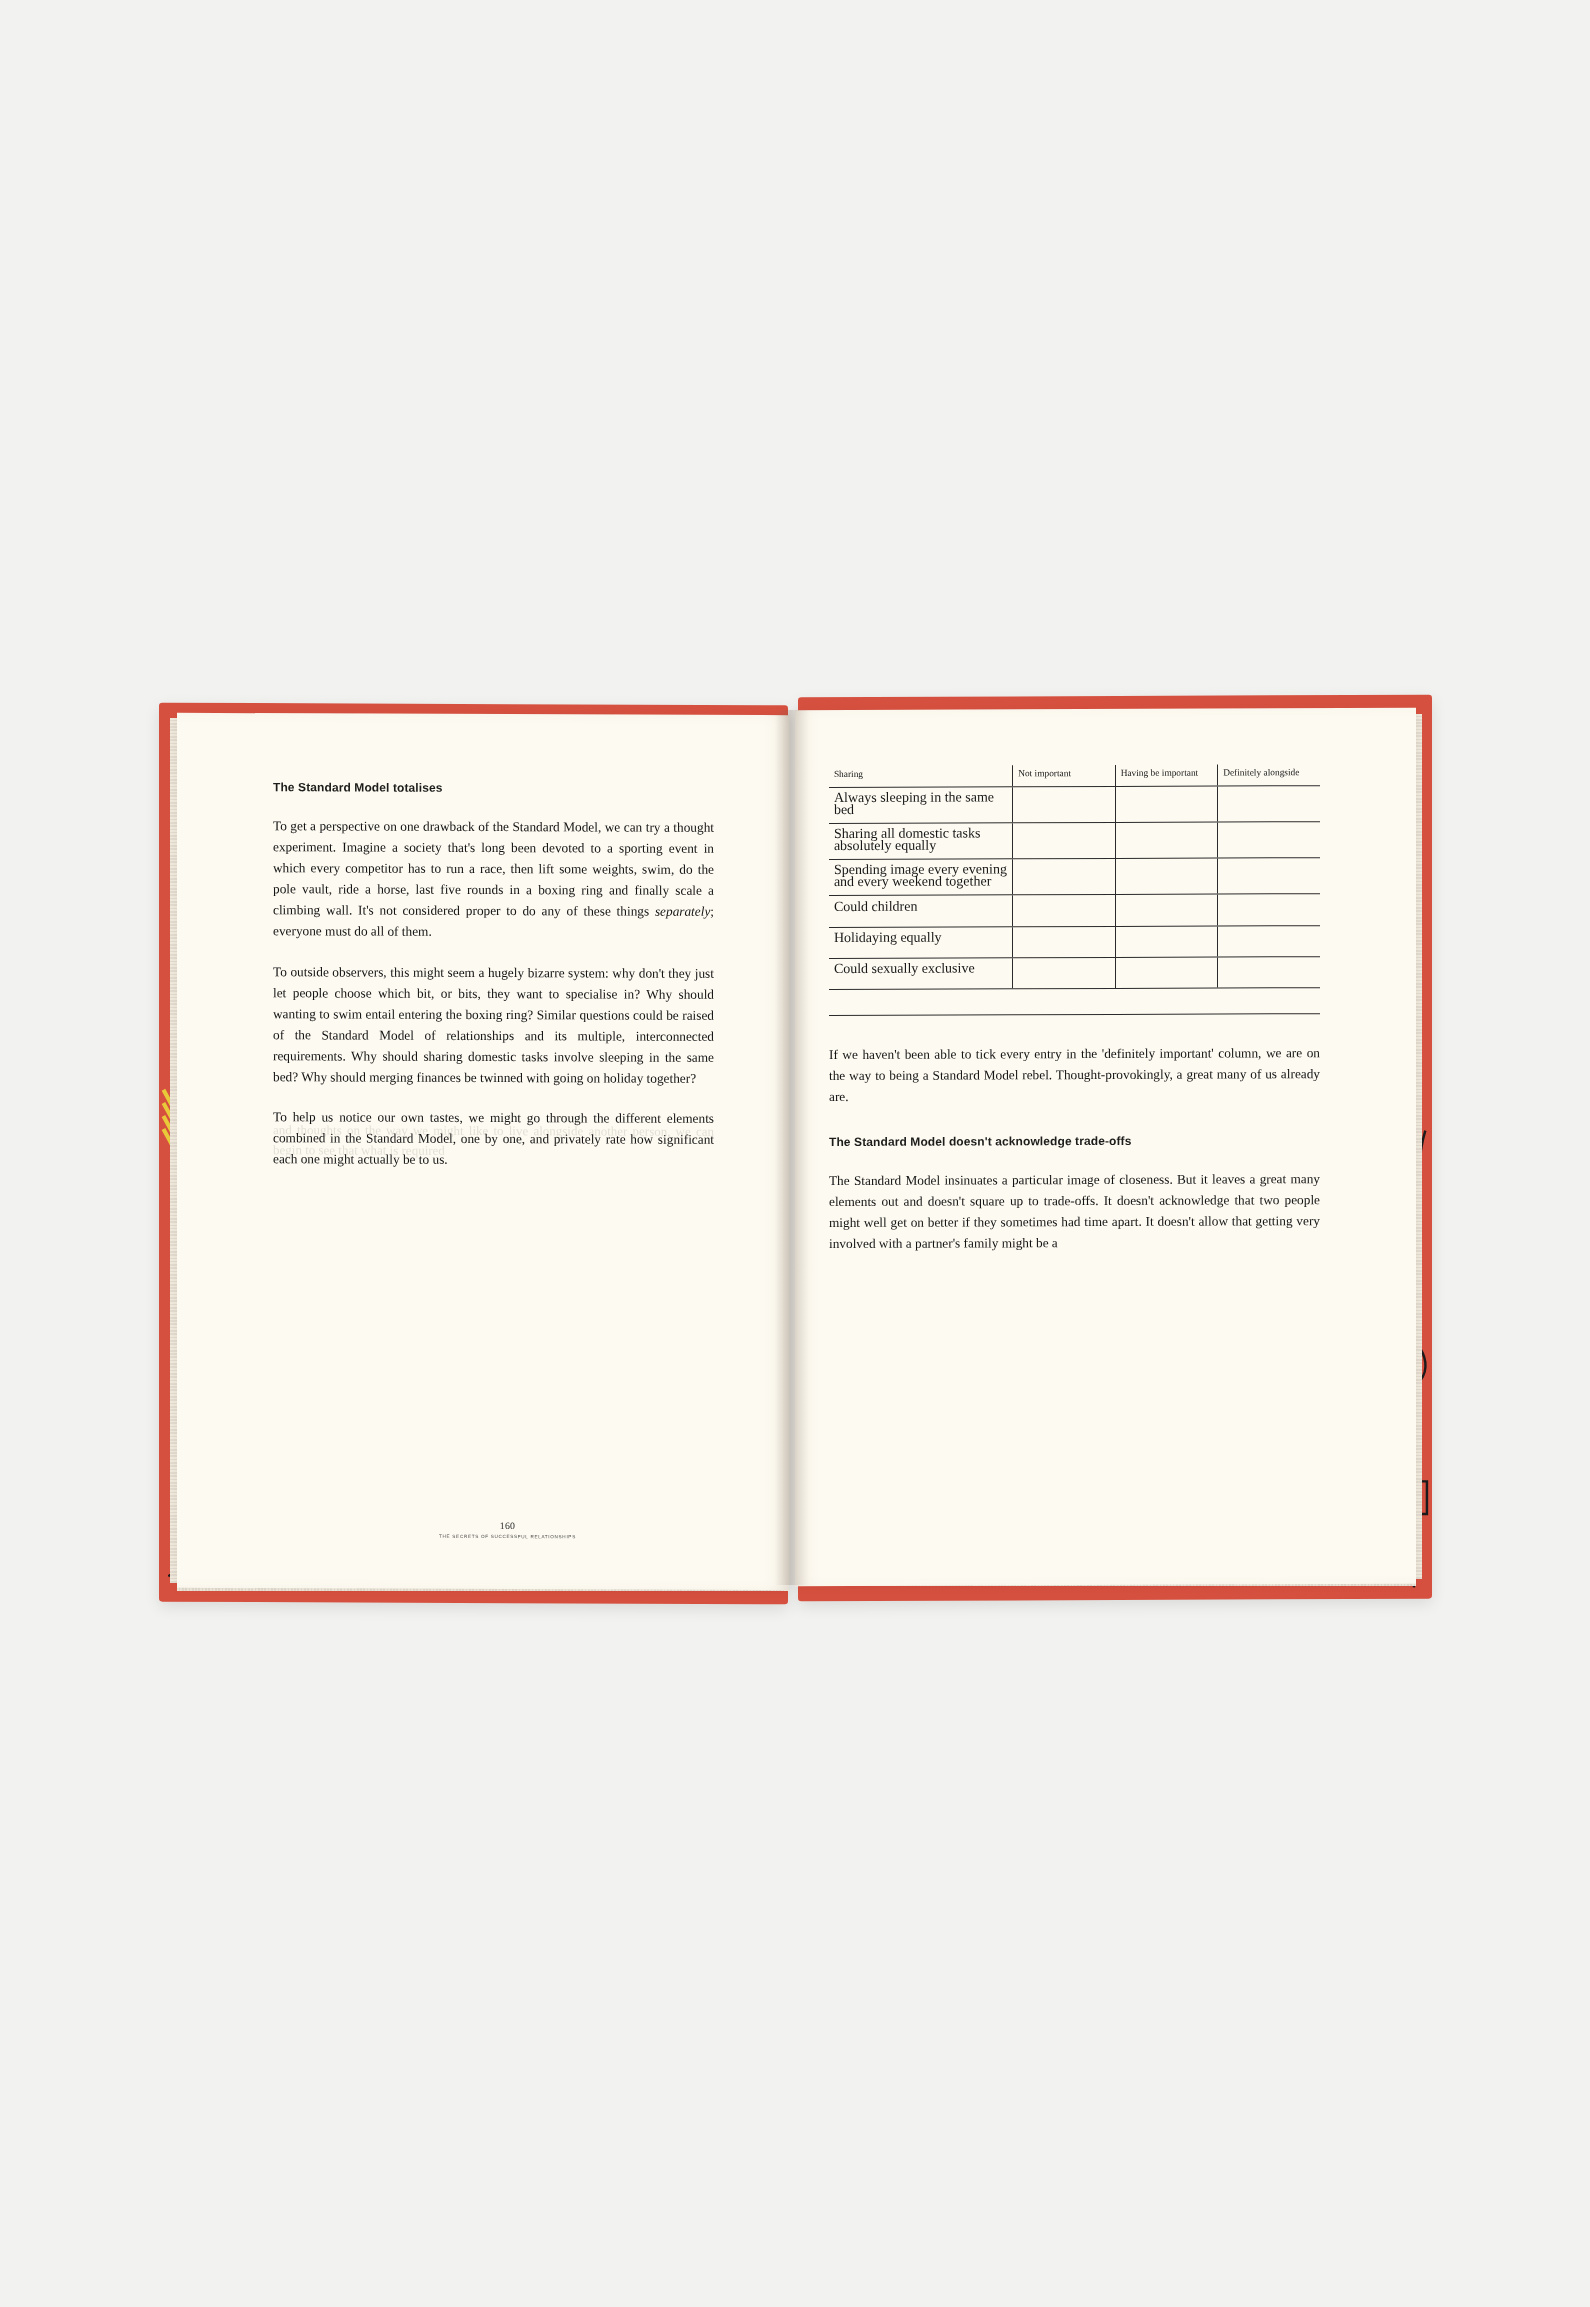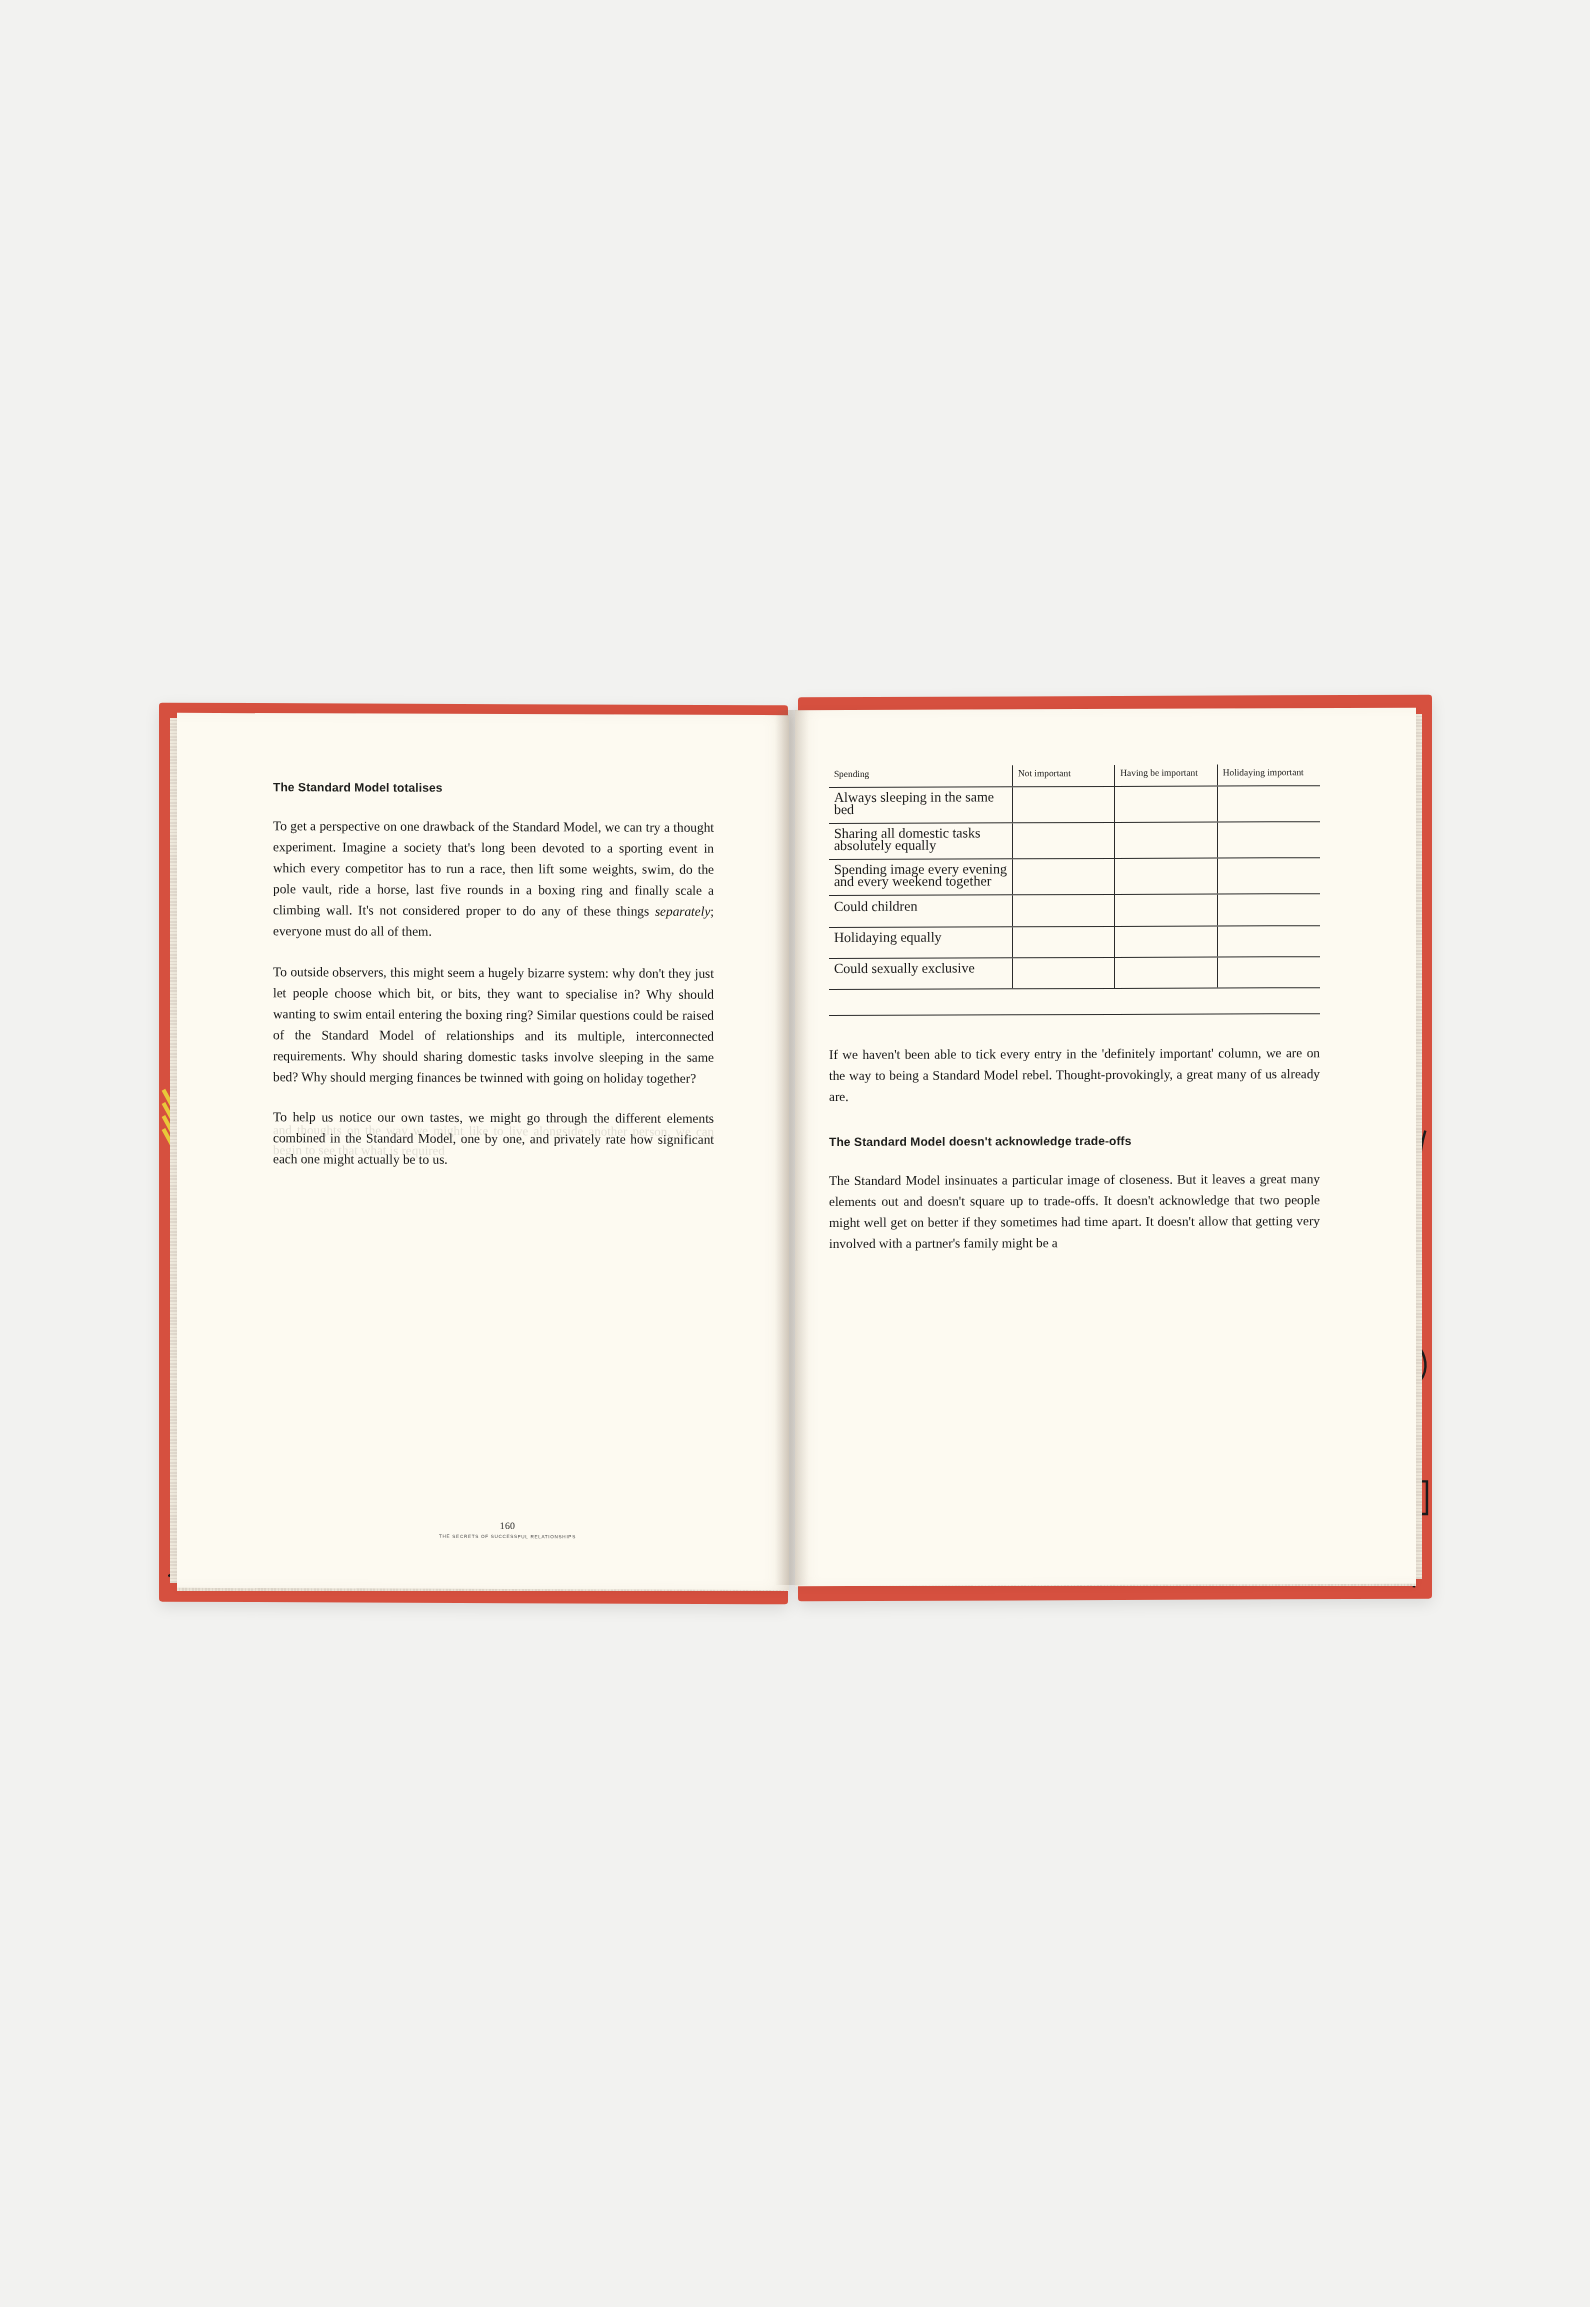--- a/index.html
+++ b/index.html
@@ -242,24 +242,24 @@
     </div>
   </div>
 
   <div class="page page-right">
 
     <div class="textblock tb-right">
 
       <table class="rating">
         <thead>
           <tr>
-            <th class="activity">Spending</th>
+            <th class="activity">Sharing</th>
             <th class="col">Not important</th>
             <th class="col">Having be important</th>
-            <th class="col">Holidaying important</th>
+            <th class="col">Definitely alongside</th>
           </tr>
         </thead>
         <tbody>
           <tr>
             <td>Always sleeping in the same bed</td>
             <td class="tick"></td>
             <td class="tick"></td>
             <td class="tick"></td>
           </tr>
           <tr>

